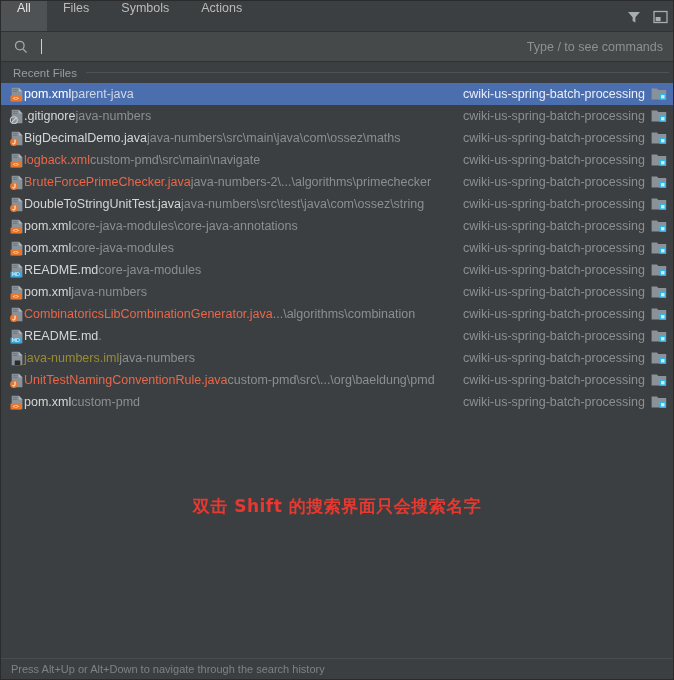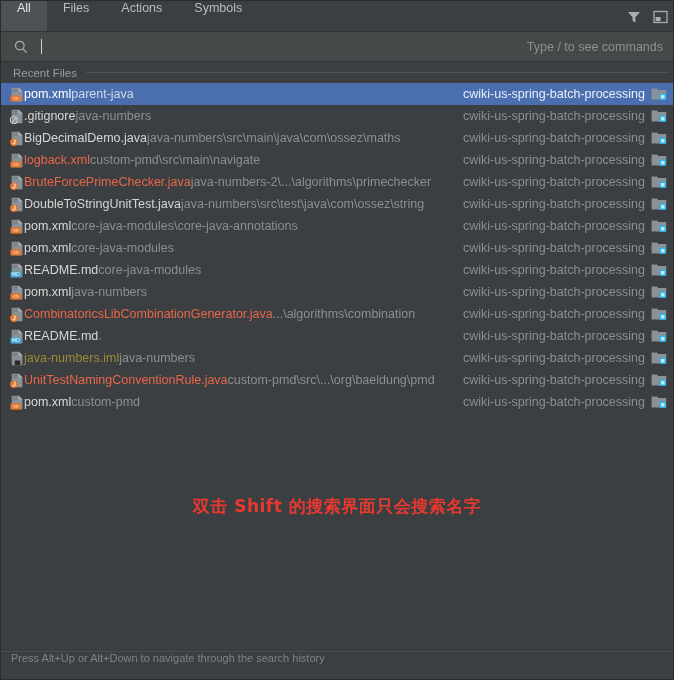--- a/index.html
+++ b/index.html
@@ -143,46 +143,46 @@
     text-align: center;
     font-size: 17px;
     font-weight: bold;
     color: #e8382f;
     font-family: "DejaVu Sans", "Liberation Sans", sans-serif;
     letter-spacing: 0.5px;
   }
 
   
   .statusbar {
-    height: 28px;
+    height: 21px;
     background: #3c3f41;
     border-top: 1px solid #4a4d4f;
-    display: flex; align-items: flex-start;
+    display: flex; align-items: center;
     padding-left: 10px;
     flex: 0 0 auto;
   }
   .statusbar .txt { font-size: 11px; color: #7e8283; white-space: nowrap; }
 </style>
 </head>
 <body>
 
 <div id="app">
 
   <div class="tabbar">
     <div class="tab active">
       <span>All</span>
     </div>
     <div class="tab">
       <span>Files</span>
     </div>
     <div class="tab">
-      <span>Actions</span>
+      <span>Symbols</span>
     </div>
     <div class="tab">
-      <span>Symbols</span>
+      <span>Actions</span>
     </div>
 
     <div class="tabbar-spacer"></div>
 
 
     <div class="tb-icon">
       <svg width="14" height="14" viewBox="0 0 14 14" aria-hidden="true">
         <polygon points="1,2 13,2 8.4,7.2 8.4,12.6 5.6,11 5.6,7.2" fill="#a9adae"></polygon>
       </svg>
     </div>

